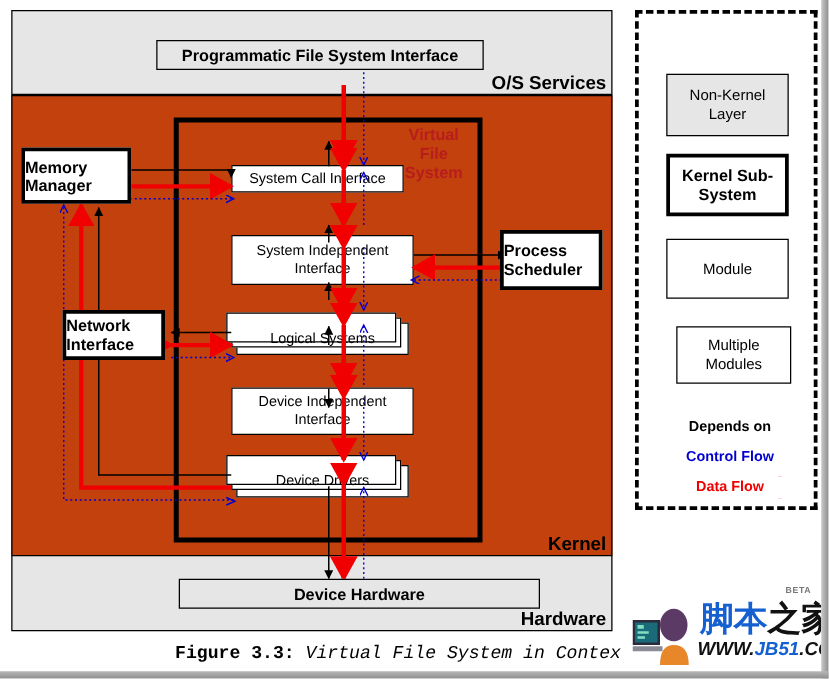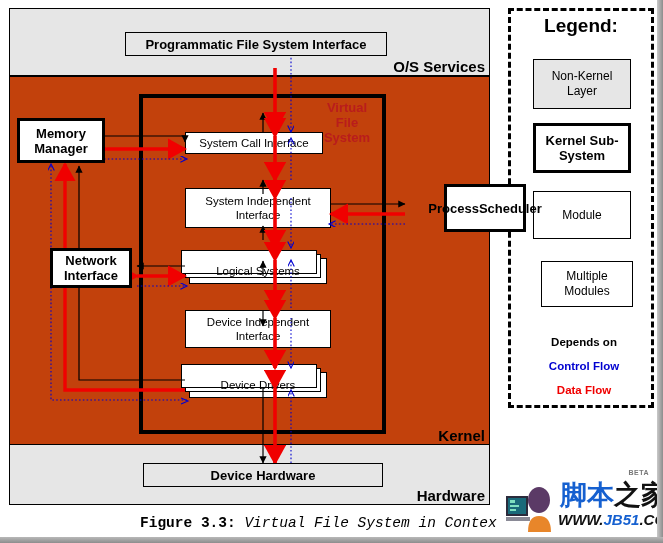--- a/index.html
+++ b/index.html
@@ -88,21 +88,21 @@
 
   
   .sub {
     position: absolute;
     border: 3px solid #000;
     background: #ffffff;
     font-size: 13px;
     font-weight: bold;
     color: #000;
     display: flex;
-    align-items: center;
+    align-items: flex-start;
     justify-content: center;
     text-align: center;
     line-height: 15px;
     z-index: 8;
   }
 
   
   .nonk {
     position: absolute;
     border: 1px solid #000;
@@ -393,33 +393,33 @@
         <path d="M178,392 L42,392 L42,156" marker-end="url(#ahBl)"></path>
       </g>
 
       <g stroke="#0000d0" stroke-width="1.1" fill="none">
         <path d="M172,390 L179,393 L172,396"></path>
       </g>
     </svg>
 
     <div class="nonk" style="left:116px; top:24px; width:262px; height:24px;">Programmatic File System Interface</div>
 
-    <div class="nonk" style="left:134px; top:455px; width:240px; height:24px;">Device Hardware</div>
+    <div class="nonk" style="left:134px; top:455px; width:289px; height:24px;">Device Hardware</div>
 
     <div class="sub" style="left:8px; top:110px; width:88px; height:45px; flex-direction:column;">
       <div>Memory</div>
       <div>Manager</div>
     </div>
 
     <div class="sub" style="left:41px; top:240px; width:82px; height:40px; flex-direction:column;">
       <div>Network</div>
       <div>Interface</div>
     </div>
 
-    <div class="sub" style="left:391px; top:176px; width:82px; height:48px; flex-direction:row;margin-left:44px;">
+    <div class="sub" style="left:391px; top:176px; width:82px; height:48px; flex-direction:column;">
       <div>Process</div>
       <div>Scheduler</div>
     </div>
 
     <div class="mod" style="left:176px; top:124px; width:138px; height:22px;">System Call Interface</div>
 
     <div class="mod" style="left:176px; top:180px; width:146px; height:40px; flex-direction:column;">
       <div>System Independent</div>
       <div>Interface</div>
     </div>
@@ -429,21 +429,20 @@
     <div class="mod" style="left:176px; top:302px; width:146px; height:38px; flex-direction:column;">
       <div>Device Independent</div>
       <div>Interface</div>
     </div>
 
     <div class="mod multi" style="left:180px; top:364px; width:138px; height:26px;">Device Drivers</div>
 
   </div>
 
   <div id="legend">
-    <div id="legend-title">Legend:</div>
 
     <div class="lg-box" id="lg-nonkernel">
       <div>
         <div>Non-Kernel</div>
         <div>Layer</div>
       </div>
     </div>
 
     <div class="lg-box" id="lg-subsystem">
       <div>

